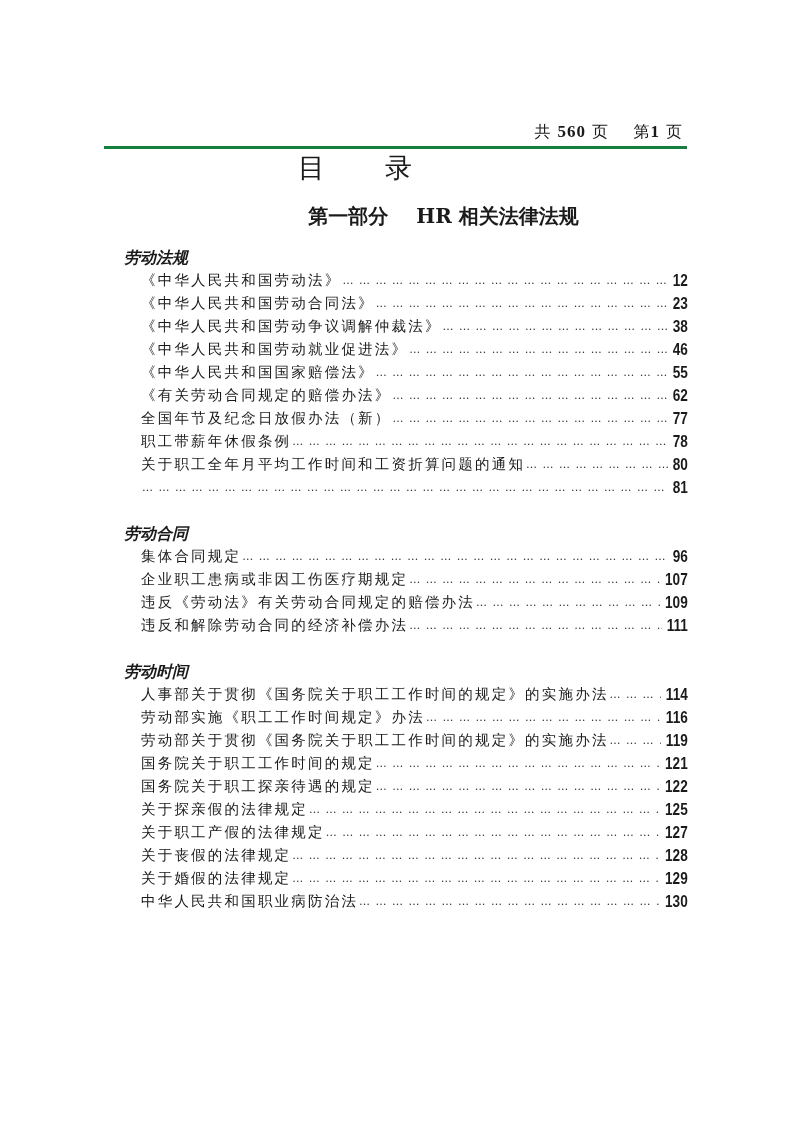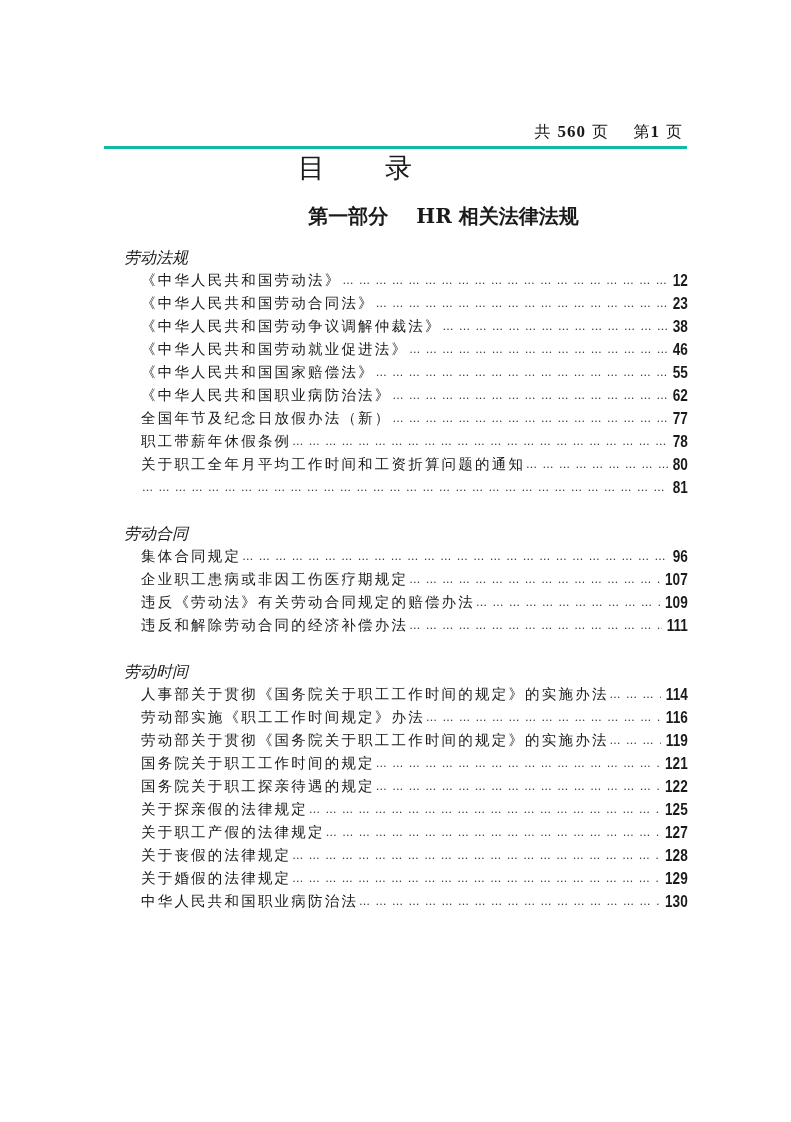--- a/index.html
+++ b/index.html
@@ -1,30 +1,30 @@
 <!DOCTYPE html>
 <html><head>
 <meta charset="utf-8">
 <style>
   html, body { margin: 0; padding: 0; background: #ffffff; }
   body { width: 791px; height: 1122px; position: relative; overflow: hidden;
          font-family: "DejaVu Serif", "Liberation Serif", serif; color: #1a1a1a; }
   .page-header { position: absolute; left: 104px; top: 118px; width: 583px; height: 28px;
-                 border-bottom: 3px solid #14b8a6; }
+                 border-bottom: 3px solid #15803d; }
   .page-counter { position: absolute; right: 4px; top: 4px; font-size: 16px; letter-spacing: 1px; }
   .page-counter b { font-family: "Liberation Serif", serif; font-weight: bold; font-size: 17px; }
   .doc-title { position: absolute; left: 0; width: 710px; top: 150px; text-align: center;
                font-size: 27px; font-family: "DejaVu Sans", sans-serif; letter-spacing: 60px;
                text-indent: 60px; }
   .part-title { position: absolute; left: 0; width: 791px; top: 203px; text-align: center;
                 font-size: 20px; font-weight: bold; font-family: "DejaVu Serif", serif; margin-left: 48px; }
   .part-title .sp { display: inline-block; width: 28px; }
   .toc { position: absolute; left: 124px; top: 246px; width: 564px; }
   .section { margin-bottom: 23px; }
-  .section-heading { font-size: 16px; font-weight: normal; font-family: "DejaVu Sans", sans-serif;
+  .section-heading { font-size: 16px; font-weight: bold; font-family: "DejaVu Sans", sans-serif;
                      height: 23px; line-height: 23px; font-style: italic; }
   .entry { display: flex; align-items: flex-start; height: 23px; line-height: 23px;
            padding-left: 17px; font-size: 14.5px; letter-spacing: 2.2px; cursor: pointer; }
   .entry-title { white-space: nowrap; }
   .entry-dots { flex: 1; overflow: hidden; white-space: nowrap; letter-spacing: 1px;
                 font-size: 11px; color: #333; margin: 0 1px; }
   .entry-dots::before { content: "… … … … … … … … … … … … … … … … … … … … … … … … … … … … … … … … … … … … … … … … …"; }
   .entry-page { font-family: "Liberation Sans", sans-serif; font-weight: bold; font-size: 16px;
                 letter-spacing: 0; white-space: nowrap; transform: scaleX(0.85); transform-origin: right; }
 </style>
@@ -70,21 +70,21 @@
         <span class="entry-title">《中华人民共和国劳动就业促进法》</span>
         <span class="entry-dots"></span>
         <span class="entry-page">46</span>
       </div>
       <div class="entry">
         <span class="entry-title">《中华人民共和国国家赔偿法》</span>
         <span class="entry-dots"></span>
         <span class="entry-page">55</span>
       </div>
       <div class="entry">
-        <span class="entry-title">《中华人民共和国职业病防治法》</span>
+        <span class="entry-title">《有关劳动合同规定的赔偿办法》</span>
         <span class="entry-dots"></span>
         <span class="entry-page">62</span>
       </div>
       <div class="entry">
         <span class="entry-title">全国年节及纪念日放假办法（新）</span>
         <span class="entry-dots"></span>
         <span class="entry-page">77</span>
       </div>
       <div class="entry">
         <span class="entry-title">职工带薪年休假条例</span>

